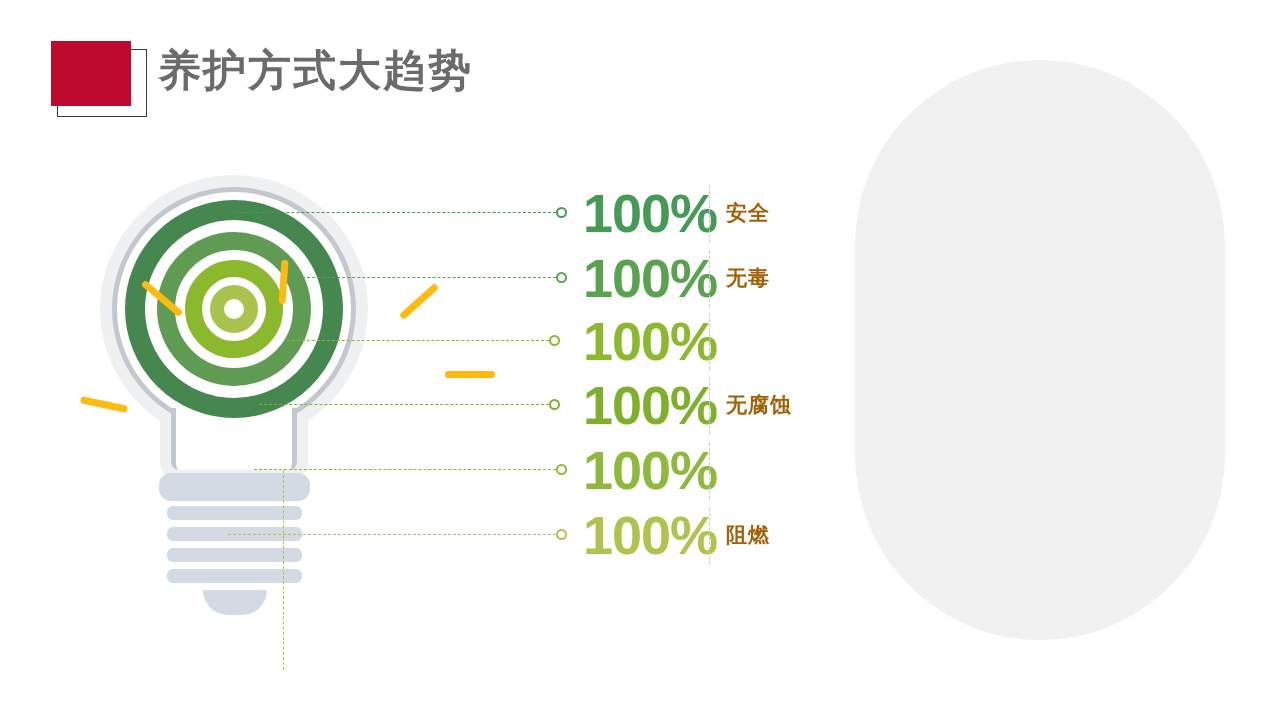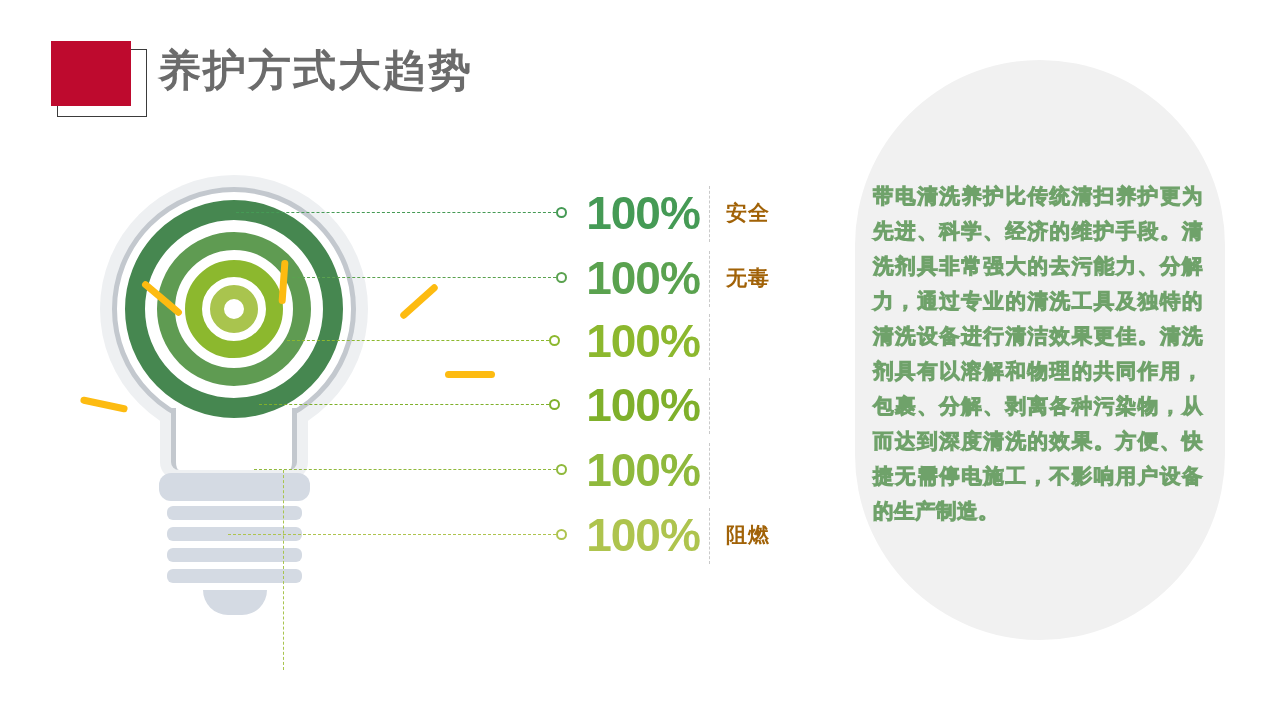--- a/index.html
+++ b/index.html
@@ -85,22 +85,22 @@
   
   .row{position:absolute;left:0;width:830px;height:68px;}
   .conn-line{
     position:absolute;height:0;border-top:1.4px dashed #8cb82e;top:32px;
   }
   .conn-dot{
     position:absolute;width:11px;height:11px;border-radius:50%;
     border:2.4px solid #79a33d;box-sizing:border-box;background:#ffffff;top:27px;
   }
   .pct{
-    position:absolute;top:0;left:583px;width:120px;text-align:center;
-    font-size:46px;font-weight:bold;line-height:66px;letter-spacing:-1px;
+    position:absolute;top:0;left:583px;width:120px;text-align:right;
+    font-size:54px;font-weight:bold;line-height:66px;letter-spacing:-1px;
   }
   .divider{
     position:absolute;left:709px;top:6px;width:0;height:56px;
     border-left:1.4px dashed #c9c9c9;
   }
   .row-label{
     position:absolute;left:726px;top:0;font-size:21px;font-weight:bold;
     line-height:66px;color:#a16207;white-space:nowrap;letter-spacing:1px;
   }
 
@@ -174,32 +174,32 @@
         <div class="conn-line" style="left: 287px; width: 262px; border-top-color: rgb(140, 184, 46);"></div>
         <div class="conn-dot" style="left: 549px; border-color: rgb(140, 184, 46);"></div>
         <div class="pct" style="color: rgb(140, 184, 46);">100%</div>
         <div class="divider"></div>
       </div>
       <div class="row" style="top: 372px;">
         <div class="conn-line" style="left: 259px; width: 290px; border-top-color: rgb(127, 176, 43);"></div>
         <div class="conn-dot" style="left: 549px; border-color: rgb(127, 176, 43);"></div>
         <div class="pct" style="color: rgb(127, 176, 43);">100%</div>
         <div class="divider"></div>
+        <div class="row-label">无腐蚀</div>
       </div>
       <div class="row" style="top: 437px;">
         <div class="conn-line" style="left: 254px; width: 302px; border-top-color: rgb(143, 185, 60);"></div>
         <div class="conn-dot" style="left: 556px; border-color: rgb(143, 185, 60);"></div>
         <div class="pct" style="color: rgb(143, 185, 60);">100%</div>
         <div class="divider"></div>
       </div>
       <div class="row" style="top: 502px;">
         <div class="conn-line" style="left: 228px; width: 328px; border-top-color: rgb(174, 196, 78);"></div>
         <div class="conn-dot" style="left: 556px; border-color: rgb(174, 196, 78);"></div>
         <div class="pct" style="color: rgb(174, 196, 78);">100%</div>
         <div class="divider"></div>
         <div class="row-label">阻燃</div>
       </div>
     </div>
 
   <div id="info-panel"></div>
-  <div id="info-text">带电清洗养护比传统清扫养护更为先进、科学、经济的维护手段。清洗剂具非常强大的去污能力、分解力，通过专业的清洗工具及独特的清洗设备进行清洁效果更佳。清洗剂具有以溶解和物理的共同作用，包裹、分解、剥离各种污染物，从而达到深度清洗的效果。方便、快捷无需停电施工，不影响用户设备的生产制造。</div>
 
 </div>
 
 </body></html>

